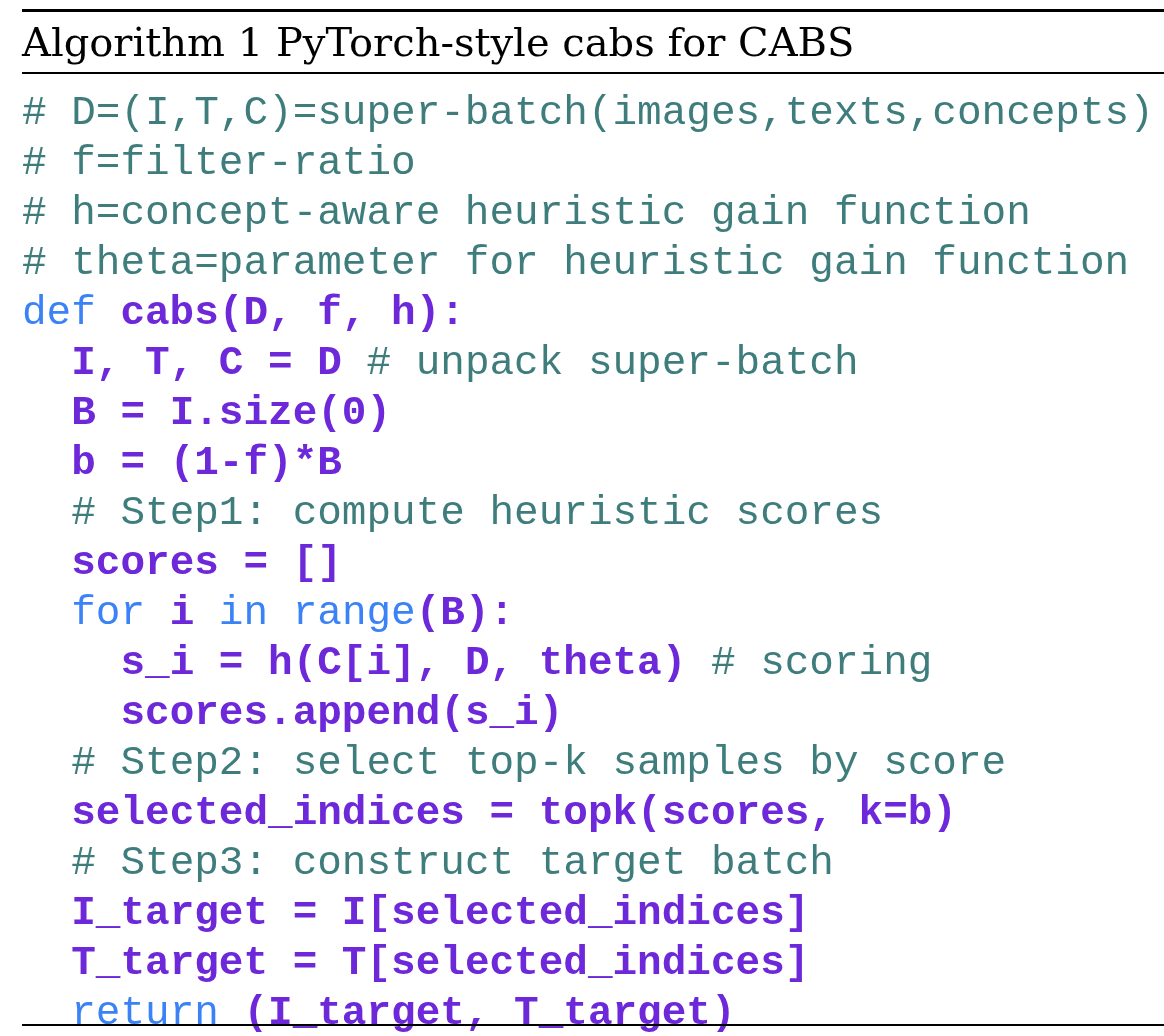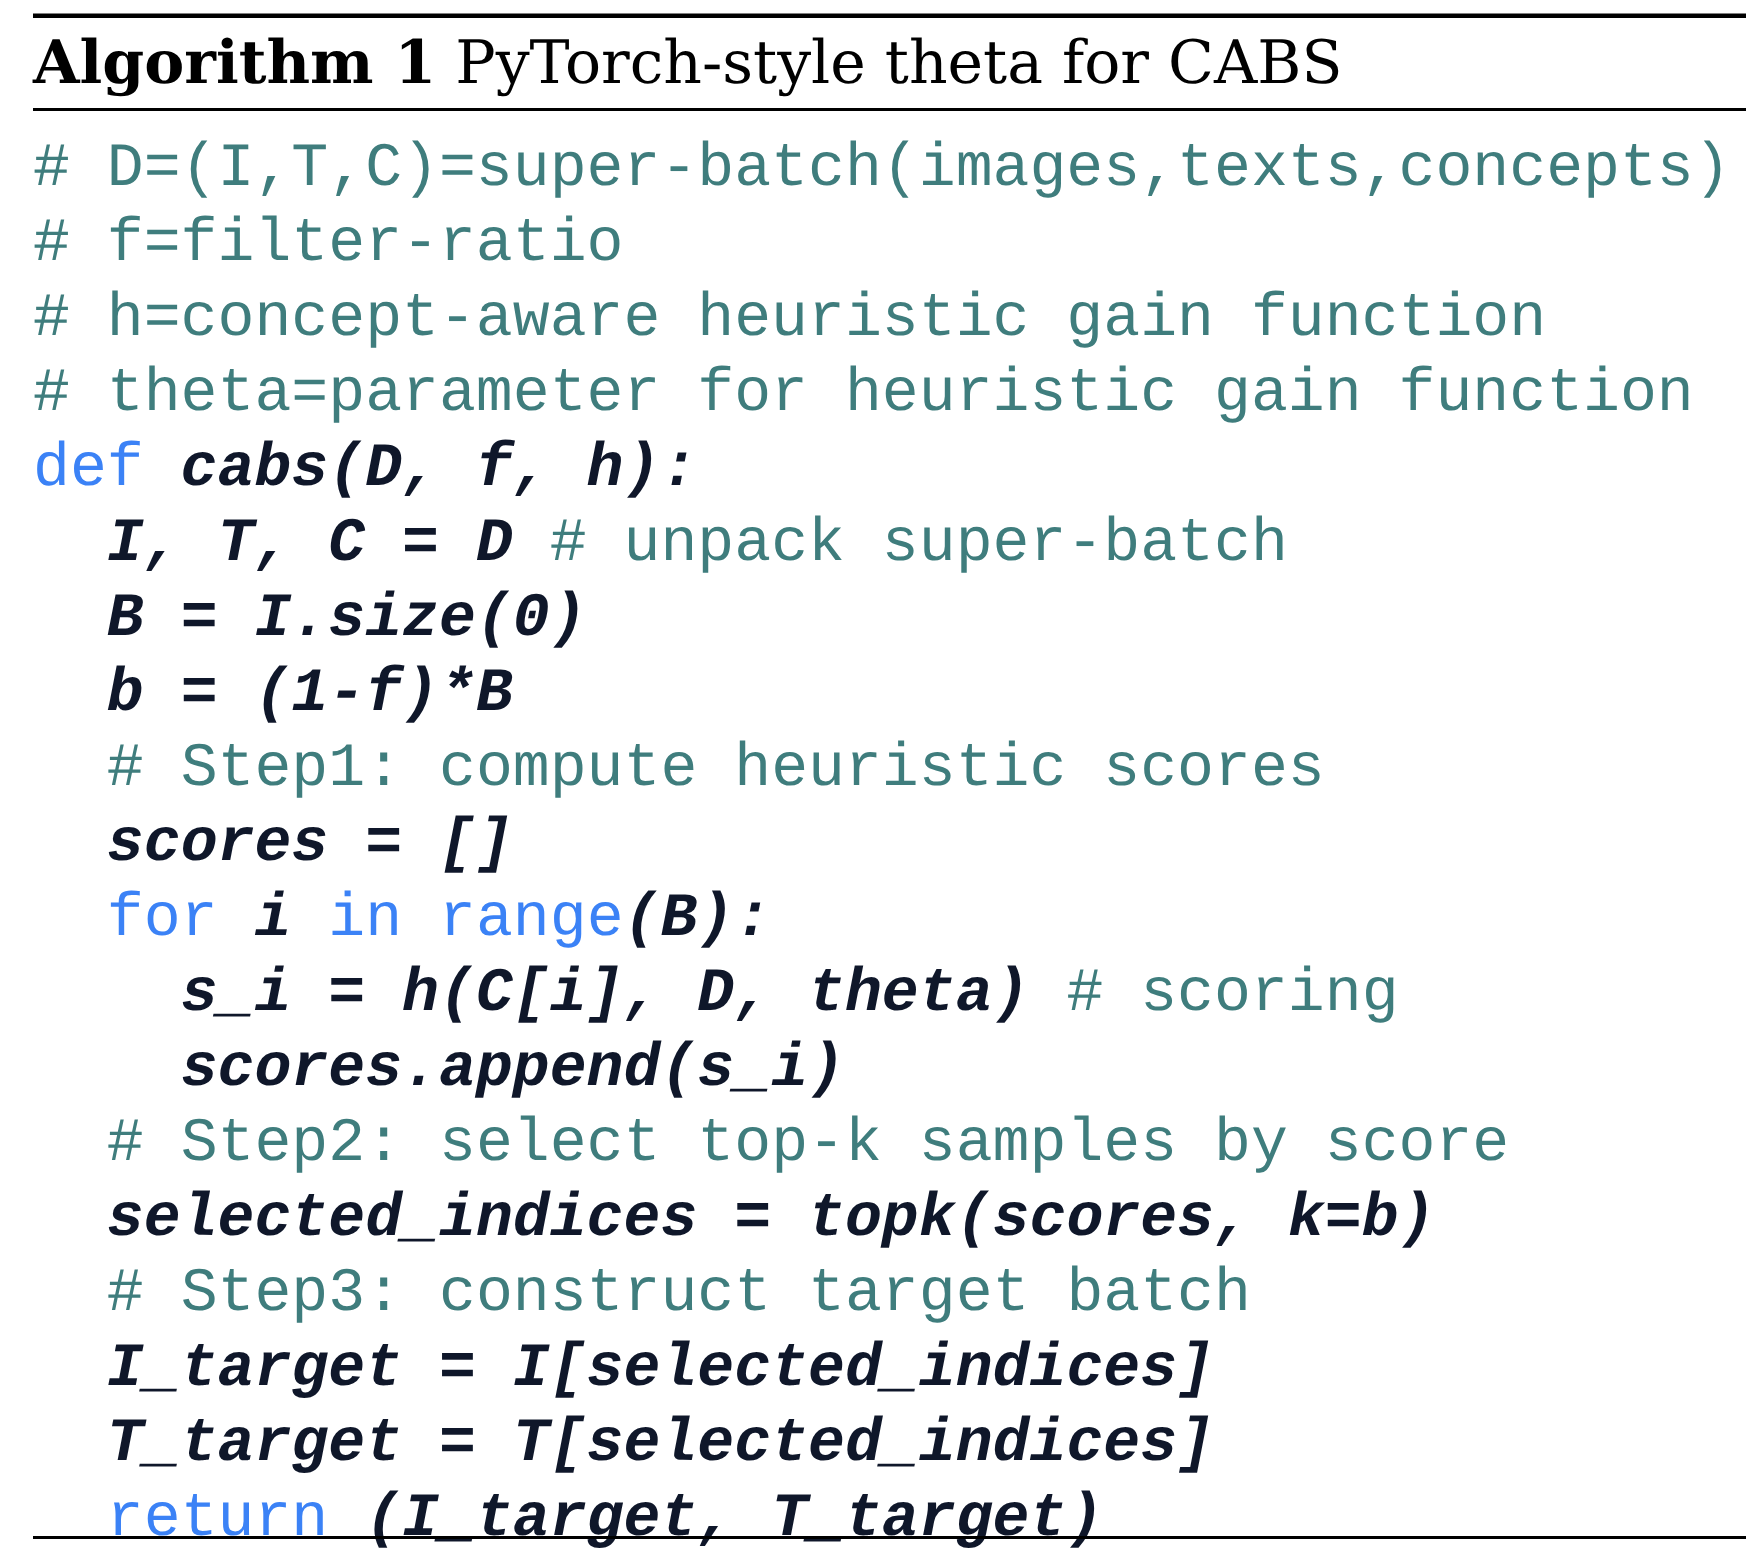--- a/index.html
+++ b/index.html
@@ -5,34 +5,34 @@
   html, body { margin: 0; padding: 0; background: #ffffff; }
   body { width: 1164px; height: 1036px; position: relative; overflow: hidden; }
   .rule-top { position: absolute; left: 22px; right: 0; top: 9px; height: 3px; background: #000; }
   .rule-mid { position: absolute; left: 22px; right: 0; top: 72px; height: 2px; background: #000; }
   .rule-bot { position: absolute; left: 22px; right: 0; top: 1024px; height: 2px; background: #000; }
   .caption {
     position: absolute; left: 22px; top: 14px; height: 56px; line-height: 56px;
     font-family: "DejaVu Serif", "Liberation Serif", serif; font-size: 40px; color: #000;
     white-space: nowrap;
   }
-  .caption .label { font-weight: bold; }
+  .caption .label { font-weight: normal; }
   .code {
     position: absolute; left: 22px; top: 88px;
     font-family: "Liberation Mono", "DejaVu Sans Mono", monospace;
     font-size: 41px; line-height: 50px; font-weight: bold; color: #111;
     white-space: pre; margin: 0;
   }
   .line { height: 50px; display: block; }
   .cm { color: #3f7d7d; font-weight: normal; }
   .kw { color: #3b82f6; font-weight: normal; }
-  .tx { color: #0f172a; font-style: italic; }
+  .tx { color: #6d28d9; }
 </style>
 </head>
 <body>
 
 <div class="rule-top"></div>
-<div class="caption"><span class="label">Algorithm 1</span> <span>PyTorch-style theta for CABS</span></div>
+<div class="caption"><span class="label">Algorithm 1</span> <span>PyTorch-style cabs for CABS</span></div>
 <div class="rule-mid"></div>
 
 <div class="code" id="code"><div class="line"><span></span><span class="cm"># D=(I,T,C)=super-batch(images,texts,concepts)</span></div><div class="line"><span></span><span class="cm"># f=filter-ratio</span></div><div class="line"><span></span><span class="cm"># h=concept-aware heuristic gain function</span></div><div class="line"><span></span><span class="cm"># theta=parameter for heuristic gain function</span></div><div class="line"><span></span><span class="kw">def</span><span class="tx"> cabs(D, f, h):</span></div><div class="line"><span>  </span><span class="tx">I, T, C = D </span><span class="cm"># unpack super-batch</span></div><div class="line"><span>  </span><span class="tx">B = I.size(0)</span></div><div class="line"><span>  </span><span class="tx">b = (1-f)*B</span></div><div class="line"><span>  </span><span class="cm"># Step1: compute heuristic scores</span></div><div class="line"><span>  </span><span class="tx">scores = []</span></div><div class="line"><span>  </span><span class="kw">for</span><span class="tx"> i </span><span class="kw">in</span><span class="tx"> </span><span class="kw">range</span><span class="tx">(B):</span></div><div class="line"><span>    </span><span class="tx">s_i = h(C[i], D, theta) </span><span class="cm"># scoring</span></div><div class="line"><span>    </span><span class="tx">scores.append(s_i)</span></div><div class="line"><span>  </span><span class="cm"># Step2: select top-k samples by score</span></div><div class="line"><span>  </span><span class="tx">selected_indices = topk(scores, k=b)</span></div><div class="line"><span>  </span><span class="cm"># Step3: construct target batch</span></div><div class="line"><span>  </span><span class="tx">I_target = I[selected_indices]</span></div><div class="line"><span>  </span><span class="tx">T_target = T[selected_indices]</span></div><div class="line"><span>  </span><span class="kw">return</span><span class="tx"> (I_target, T_target)</span></div></div>
 
 <div class="rule-bot"></div>
 
 </body></html>

